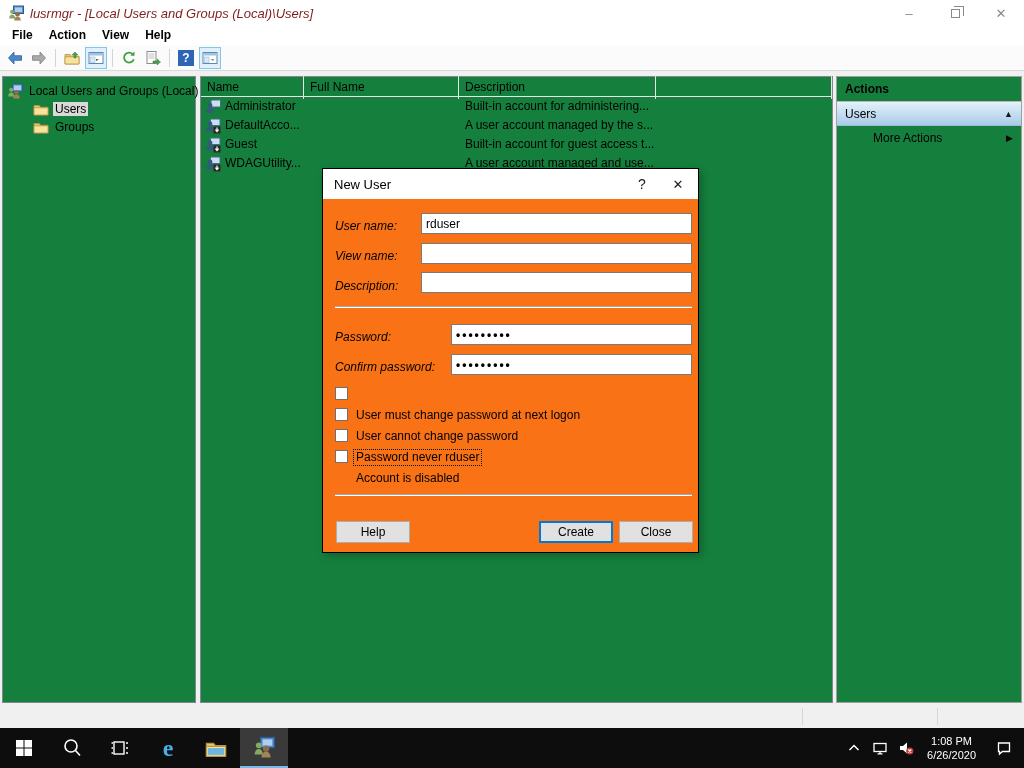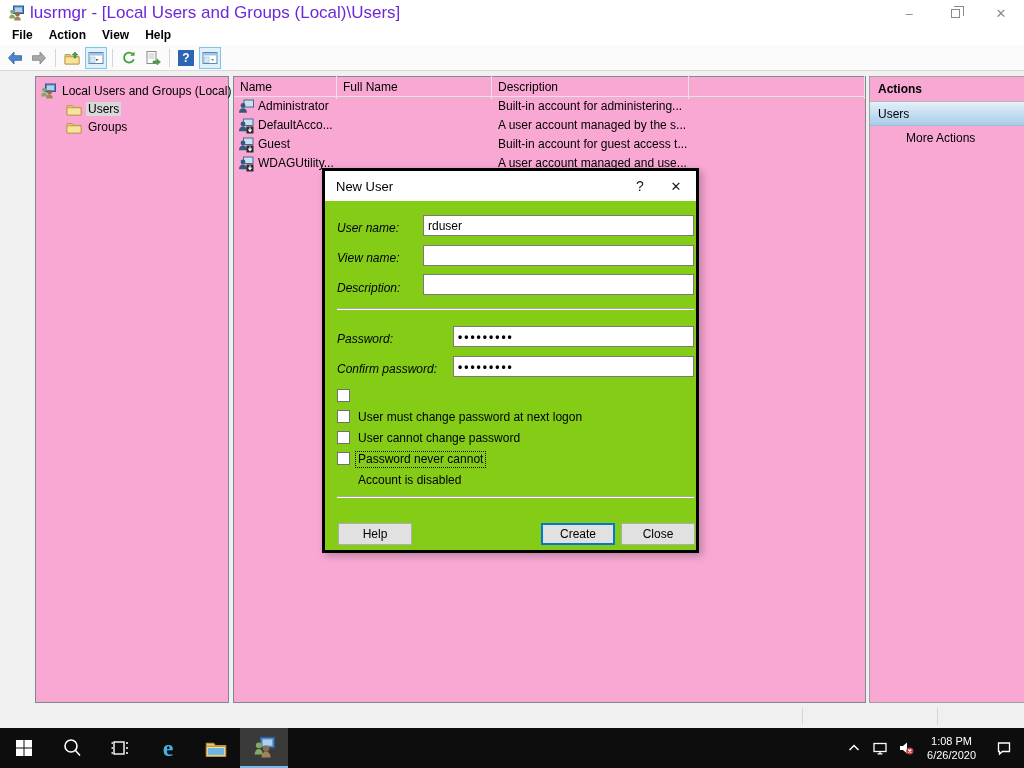--- a/index.html
+++ b/index.html
@@ -4,21 +4,21 @@
 <style>
   * { margin:0; padding:0; box-sizing:border-box; }
   html,body { width:1024px; height:768px; overflow:hidden;
     font-family:"Liberation Sans", sans-serif; font-size:12px; color:#000;
     background:#f0f0f0; position:relative; }
 
   
   .titlebar { position:absolute; left:0; top:0; width:1024px; height:26px;
     background:#fff; display:flex; align-items:center; }
   .titlebar .app-ico { margin:0 6px 0 8px; width:16px; height:16px; }
-  .titlebar .title-text { color:#6d28d9; font-size:17px; }
+  .titlebar .title-text { color:#7f1d1d; font-size:13px;font-style:italic; }
   .win-controls { position:absolute; right:0; top:0; height:26px; display:flex; }
   .win-btn { width:46px; height:26px; display:flex; align-items:center; justify-content:center;
     color:#8a8a8a; font-size:13px; }
   .restore-glyph { width:9px; height:9px; border:1px solid #8a8a8a; position:relative; }
   .restore-glyph:before { content:""; position:absolute; left:2px; top:-4px; width:9px; height:9px;
     border:1px solid #8a8a8a; border-left:none; border-bottom:none; }
 
   .menubar { position:absolute; left:0; top:26px; width:1024px; height:19px;
     background:#fff; display:flex; align-items:center; padding-left:4px; }
   .menu-item { padding:0 8px; height:19px; line-height:19px;font-weight:bold; }
@@ -29,21 +29,21 @@
   .tb-btn { width:22px; height:22px; display:flex; align-items:center; justify-content:center;
     border:1px solid transparent; }
   .tb-btn.toggled { border:1px solid #7fc6e8; background:#e0f1fb; }
   .tb-sep { width:1px; height:18px; background:#d5d5d5; margin:0 3px; }
   .tb-btn svg { width:16px; height:16px; }
   .help-sq { width:16px; height:16px; background:#2d64b4; color:#fff; font-weight:bold;
     font-size:12px; display:flex; align-items:center; justify-content:center; }
 
   
   .content-bg { position:absolute; left:0; top:71px; width:1024px; height:634px; background:#f0f0f0; }
-  .panel { position:absolute; background:#f9a8d4; border:1px solid #828790;margin-left:33px; }
+  .panel { position:absolute; background:#15803d; border:1px solid #828790; }
   .tree-panel   { left:2px;   top:76px; width:194px; height:627px; padding-top:5px; }
   .list-panel   { left:200px; top:76px; width:633px; height:627px; }
   .actions-panel{ left:836px; top:76px; width:186px; height:627px; border:1px solid #a0a0a0; }
 
   .tree-row { display:flex; align-items:center; height:18px; gap:4px; padding-left:4px; }
   .tree-row.child { padding-left:30px; }
   .tree-row svg { width:16px; height:16px; flex:0 0 16px; }
   .tree-label { padding:0 2px; white-space:nowrap; }
   .tree-label.selected { background:#d9d9d9; }
 
@@ -63,21 +63,21 @@
   .actions-group .tri { font-size:9px; color:#1a1a1a; }
   .more-actions { height:24px; display:flex; align-items:center; justify-content:space-between;
     padding:0 8px 0 36px; }
   .more-actions .tri { font-size:9px; }
 
   .statusbar { position:absolute; left:0; top:705px; width:1024px; height:23px; background:#f0f0f0; }
   .status-div { position:absolute; top:3px; width:1px; height:17px; background:#d6d6d6; }
 
   
   .dialog { position:absolute; left:322px; top:168px; width:377px; height:385px;
-    background:#84cc16; border:3px solid #000000; z-index:10;
+    background:#f97316; border:1px solid #000000; z-index:10;
     box-shadow:3px 3px 8px rgba(0,0,0,0.25); }
   .dlg-titlebar { height:30px; background:#fff; display:flex; align-items:center; position:relative; }
   .dlg-title { padding-left:11px; font-size:13px; }
   .dlg-sysbtn { position:absolute; top:0; width:32px; height:30px; display:flex;
     align-items:center; justify-content:center; font-size:14px; color:#1a1a1a; }
   .dlg-help { right:40px; } .dlg-close { right:4px; font-size:13px; }
   .dlg-label { position:absolute; left:12px; height:20px; line-height:20px;font-style:italic; }
   .dlg-input { position:absolute; height:21px; border:1px solid #7a7a7a; background:#fff;
     font-family:"Liberation Sans", sans-serif; font-size:12px; padding:1px 4px; outline:none; }
   .masked { letter-spacing:2px; font-weight:bold; font-size:12px; }
@@ -335,21 +335,21 @@
   <div class="cb-row" style="top:216px">
     <span class="checkbox"></span>
     <span class="cb-label">User must change password at next logon</span>
   </div>
   <div class="cb-row" style="top:237px">
     <span class="checkbox"></span>
     <span class="cb-label">User cannot change password</span>
   </div>
   <div class="cb-row" style="top:258px">
     <span class="checkbox"></span>
-    <span class="cb-label focused">Password never cannot</span>
+    <span class="cb-label focused">Password never rduser</span>
   </div>
   <div class="cb-row" style="top:279px">
     <span class="checkbox"></span>
     <span class="cb-label">Account is disabled</span>
   </div>
 
   <div class="dlg-sep" style="top:325px"></div>
 
   <div class="dlg-btn" style="left:13px; width:74px">Help</div>
   <div class="dlg-btn default" style="left:216px; width:74px">Create</div>

